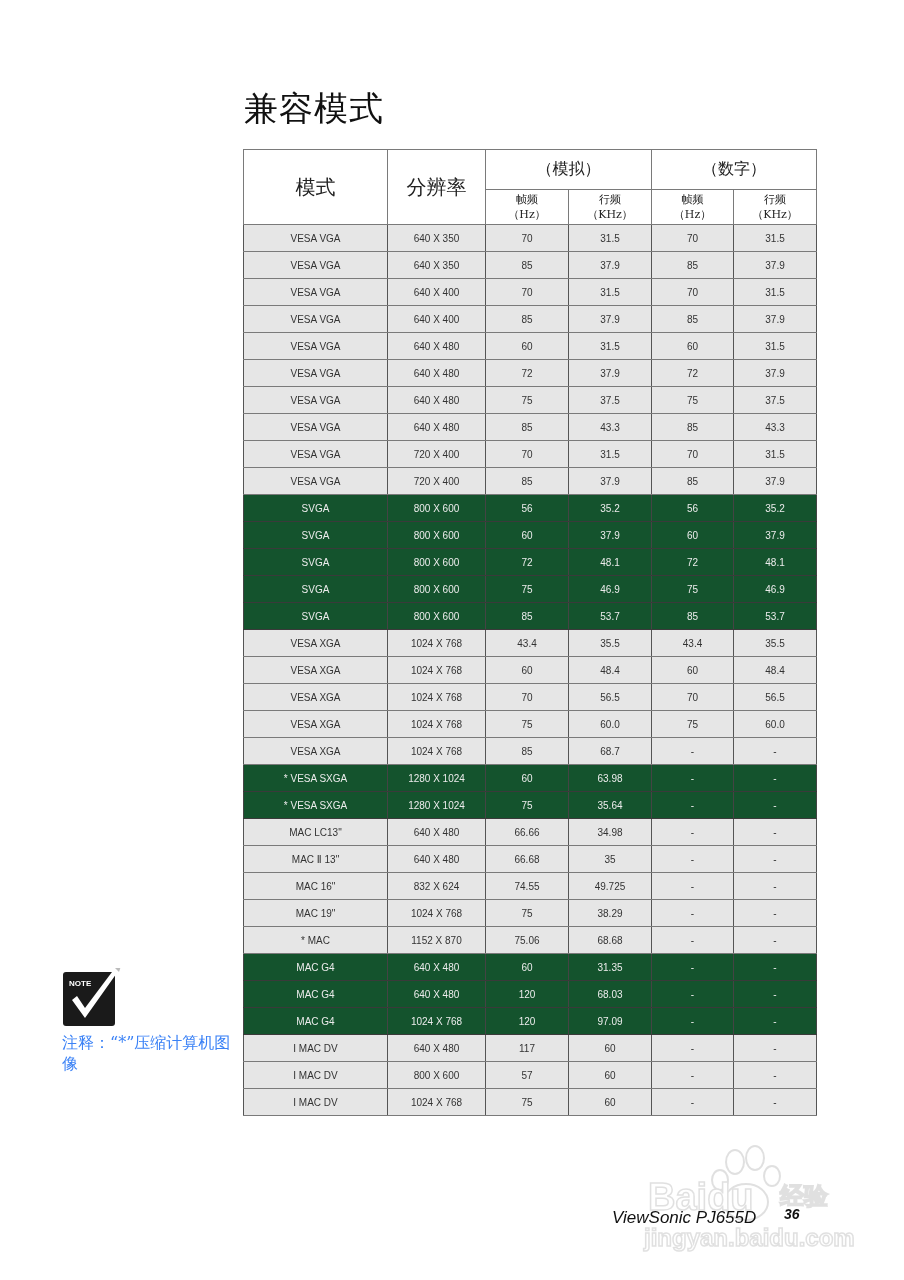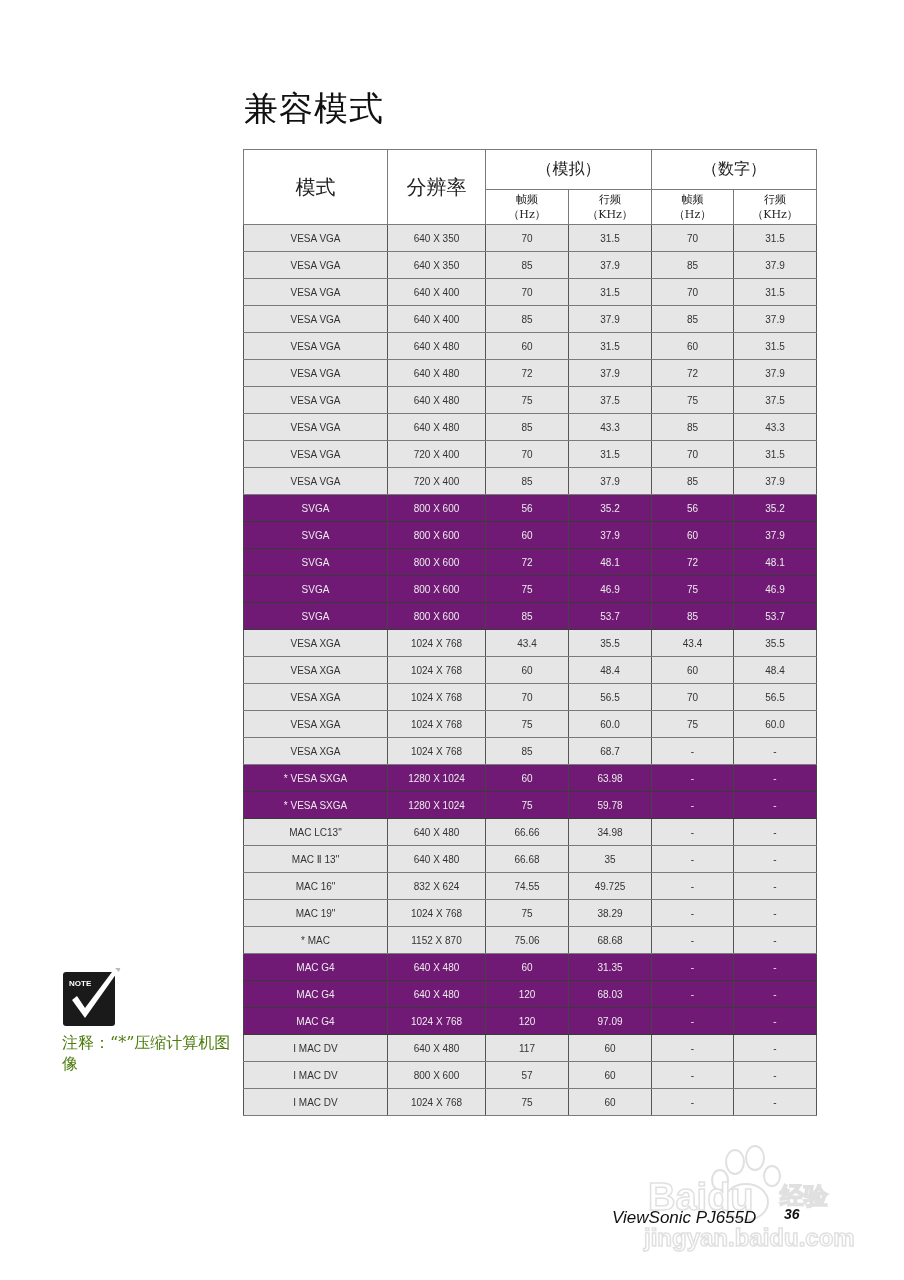--- a/index.html
+++ b/index.html
@@ -32,32 +32,32 @@
   }
   th.big { font-size: 20px; height: 74px; }
   th.group { font-size: 16px; height: 39px; }
   th.sub { font-size: 11px; line-height: 15px; height: 34px; color: #333; margin-top: 16px; }
   th.sub span { display: block; }
   table.compat td {
     height: 26px; font-size: 10px; color: #333;
     border-left: 1px solid #555; border-right: 1px solid #555;
   }
   tr.light td { background: #e6e6e6; color: #333; }
-  tr.dark td  { background: #701a75; color: #ececec; border-color: #444; }
+  tr.dark td  { background: #14532d; color: #ececec; border-color: #444; }
   tr.dark td { border-top: 1px solid #3a3a3a; border-bottom: 1px solid #3a3a3a; }
   td.col-mode { border-left: 1px solid #8a8a8a; }
   td.col-last { border-right: 1px solid #8a8a8a; }
 
   .note-box {
     position: absolute; left: 63px; top: 968px; width: 58px; height: 58px;
   }
   .note-text {
     position: absolute; left: 62px; top: 1032px; width: 175px;
     font-family: "DejaVu Serif", "Liberation Serif", serif;
-    font-size: 16px; line-height: 21px; color: #4d7c0f;
+    font-size: 16px; line-height: 21px; color: #3b82f6;
   }
   .footer-brand {
     position: absolute; left: 612px; top: 1208px;
     font-style: italic; font-size: 17px; color: #111;
   }
   .footer-page {
     position: absolute; left: 784px; top: 1206px;
     font-style: italic; font-weight: bold; font-size: 14px; color: #111;
   }
   .watermark {
@@ -275,21 +275,21 @@
     <td>1280 X 1024</td>
     <td>60</td>
     <td>63.98</td>
     <td>-</td>
     <td class="col-last">-</td>
   </tr>
       <tr class="dark">
     <td class="col-mode">* VESA SXGA</td>
     <td>1280 X 1024</td>
     <td>75</td>
-    <td>59.78</td>
+    <td>35.64</td>
     <td>-</td>
     <td class="col-last">-</td>
   </tr>
       <tr class="light">
     <td class="col-mode">MAC LC13"</td>
     <td>640 X 480</td>
     <td>66.66</td>
     <td>34.98</td>
     <td>-</td>
     <td class="col-last">-</td>

